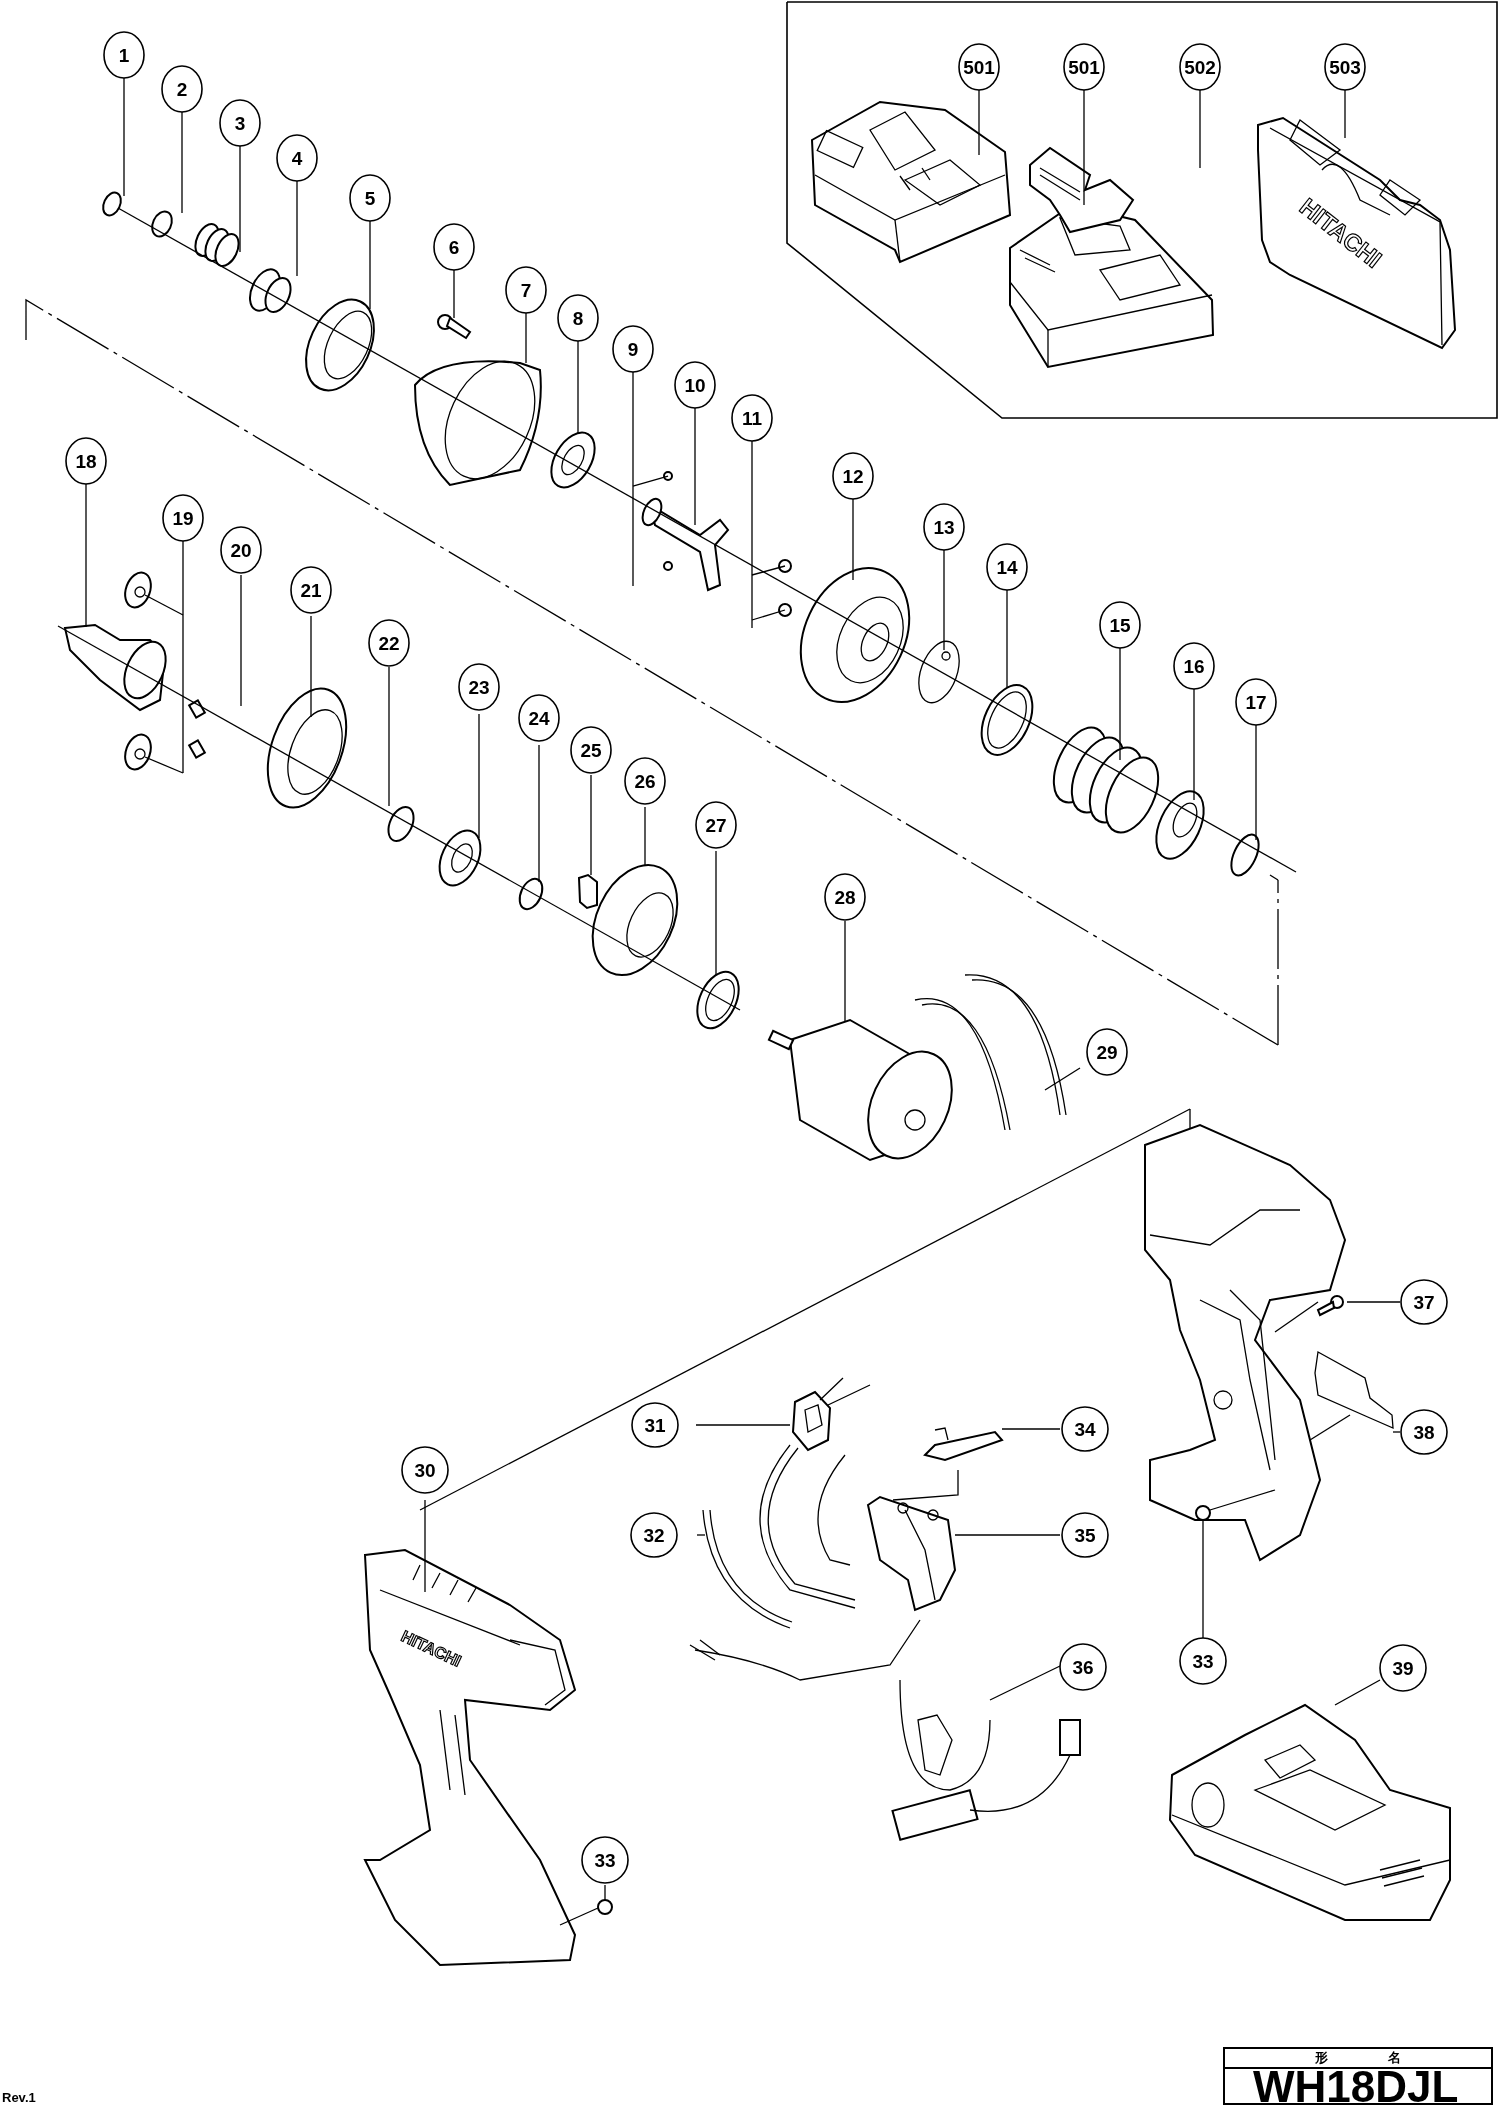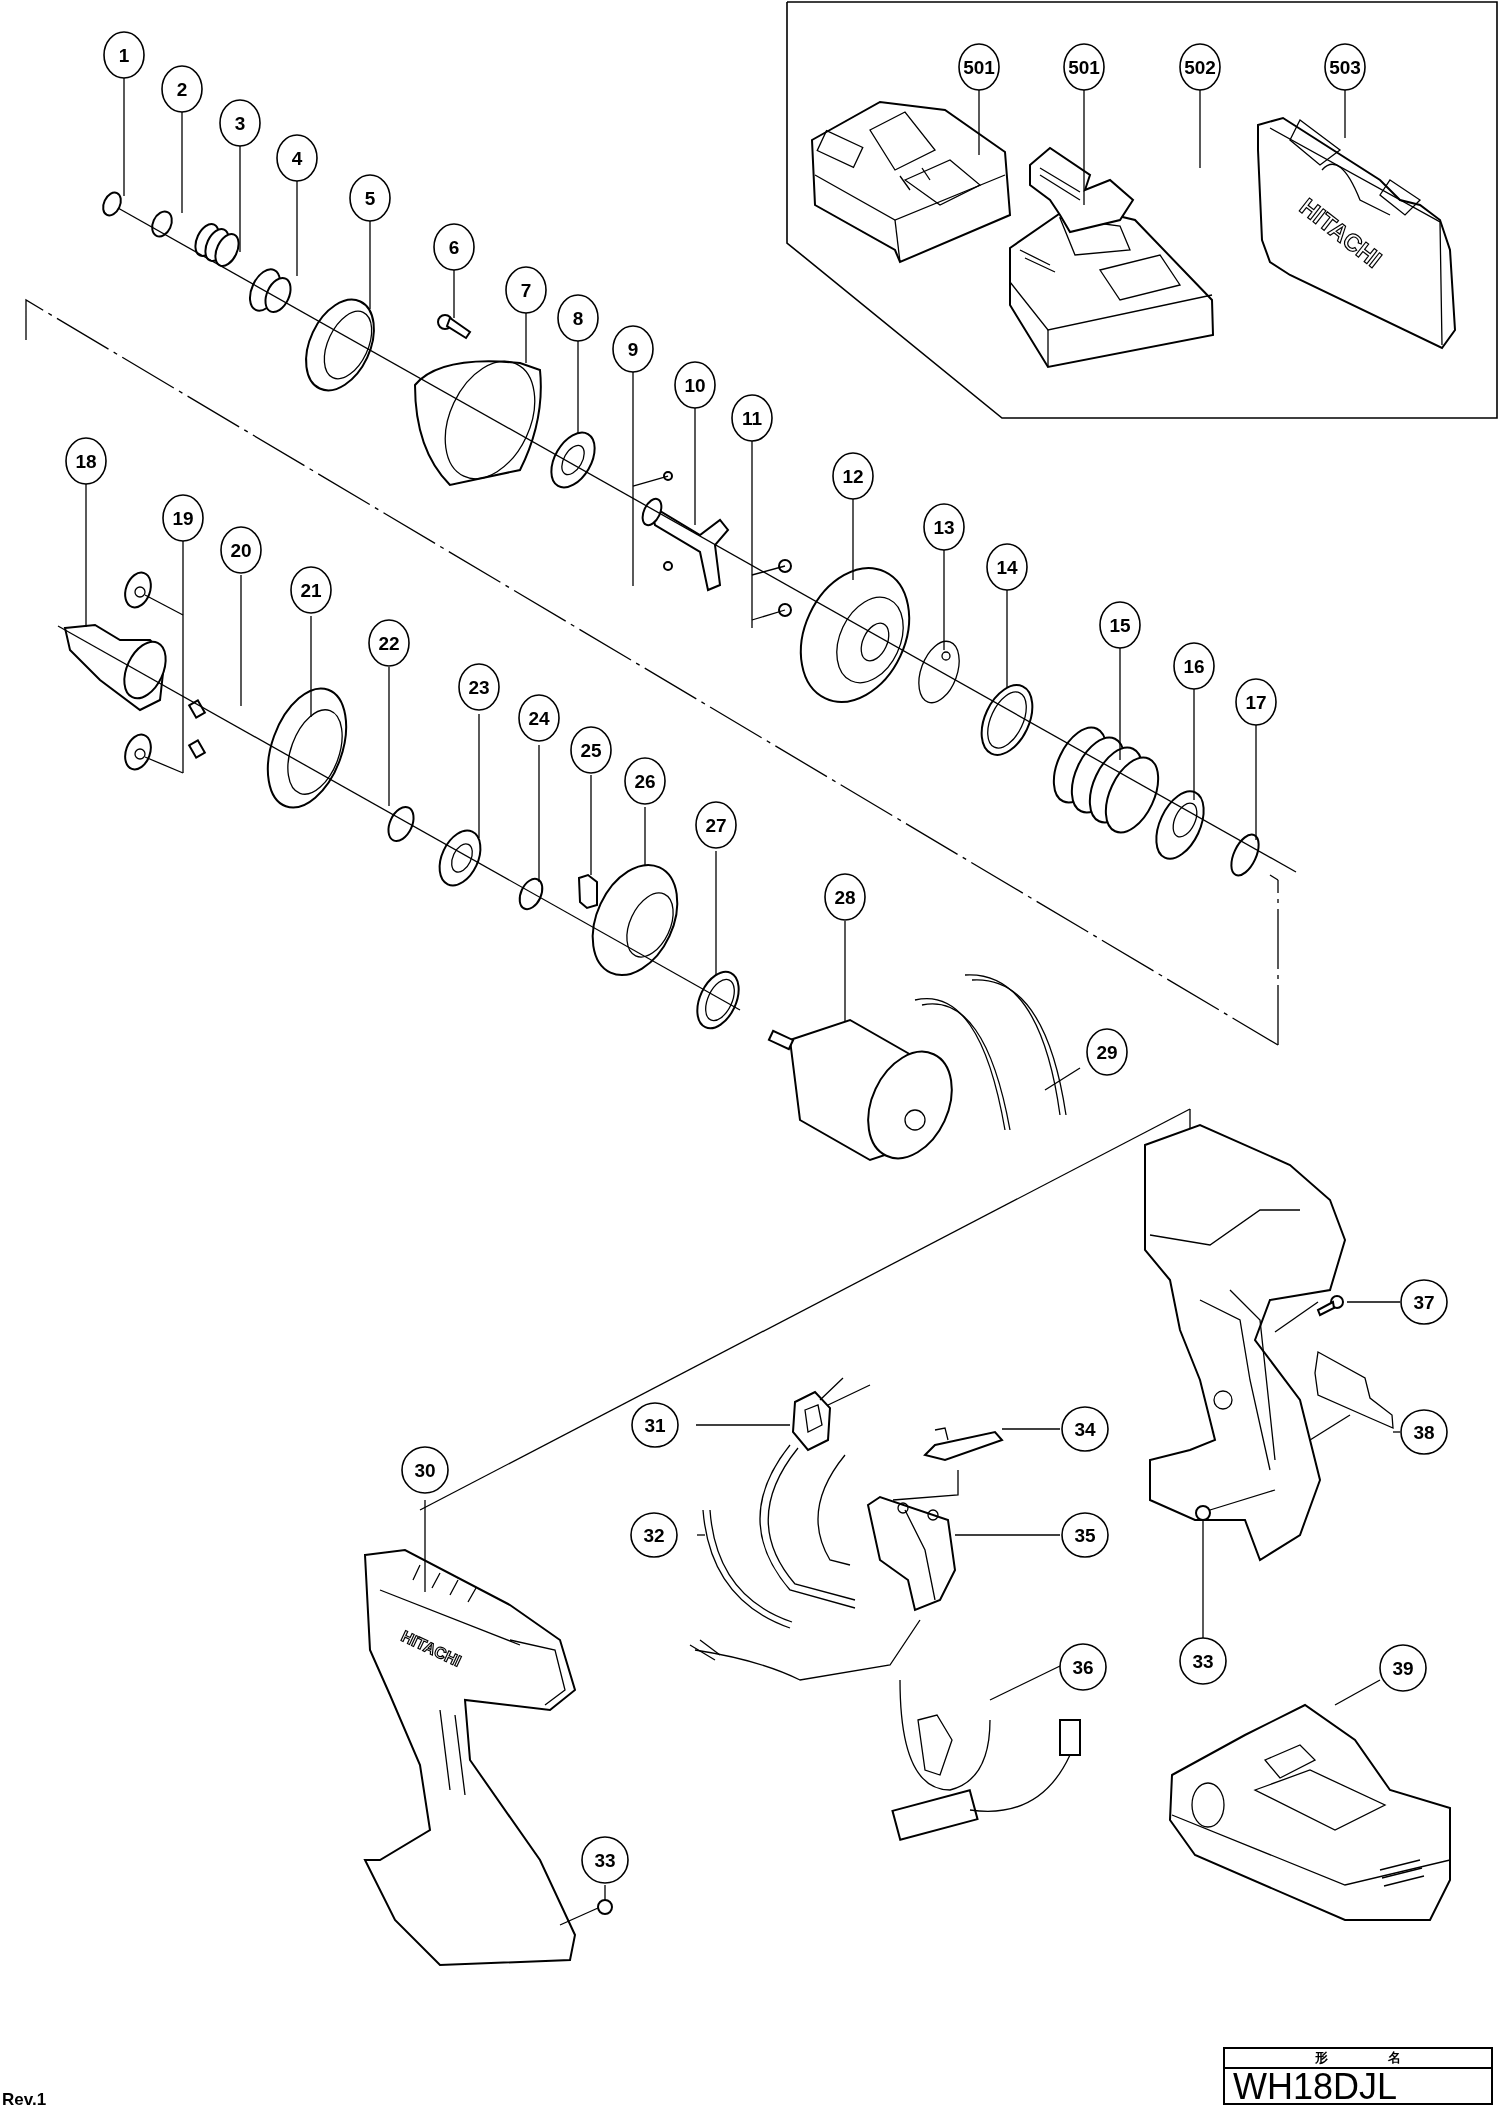--- a/index.html
+++ b/index.html
@@ -11,22 +11,22 @@
   .leader { stroke: #000; stroke-width: 1.3; fill: none; }
   .part { stroke: #000; stroke-width: 2; fill: #fff; }
   .part-thin { stroke: #000; stroke-width: 1.3; fill: none; }
   .dash { stroke: #000; stroke-width: 1.3; fill: none; stroke-dasharray: 60 6 4 6; }
   .accessory-frame { stroke: #000; stroke-width: 1.6; fill: none; }
   .brand-text { font-family: "Liberation Sans", sans-serif; font-weight: bold; fill: #fff; stroke: #000; stroke-width: 1.2; }
   #model-box { position: absolute; left: 1223px; top: 2047px; width: 270px; height: 58px;
                border: 2px solid #000; box-sizing: border-box; background: #fff; }
   #model-header { height: 18px; border-bottom: 2px solid #000; display: flex; justify-content: center;
                   gap: 60px; font-size: 13px; font-weight: bold; line-height: 18px; }
-  #model-name { font-size: 36px; line-height: 36px; padding-left: 8px; font-family: "Liberation Sans", sans-serif; }
-  #revision { position: absolute; left: 2px; top: 2090px; font-size: 17px; font-weight: bold; }
+  #model-name { font-size: 44px; line-height: 36px; padding-left: 28px; font-family: "Liberation Sans", sans-serif; font-weight: bold; }
+  #revision { position: absolute; left: 2px; top: 2090px; font-size: 13px; font-weight: bold; }
 </style>
 </head>
 <body>
 
 <svg id="diagram" viewBox="0 0 1500 2109" xmlns="http://www.w3.org/2000/svg">
 
   <g>
     <polyline class="accessory-frame" points="787,2 1497,2 1497,418 1002,418 787,243 787,2"></polyline>
   </g>
 

